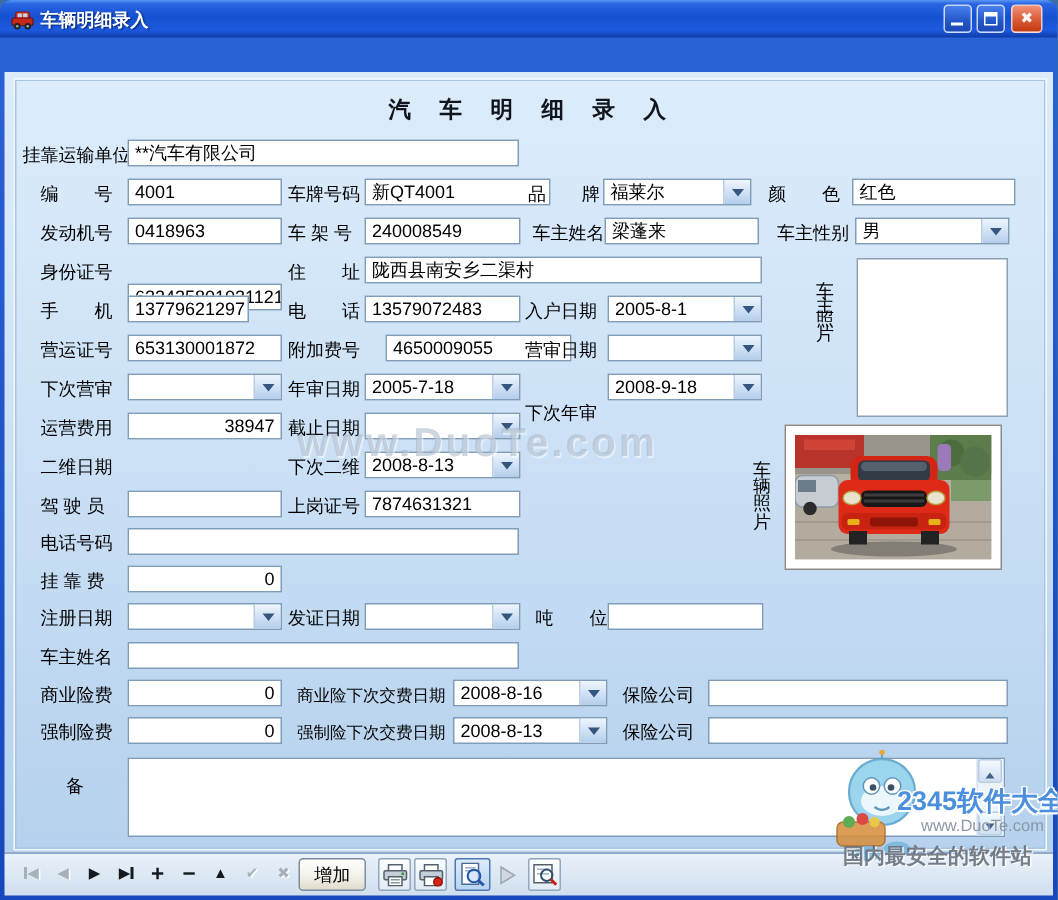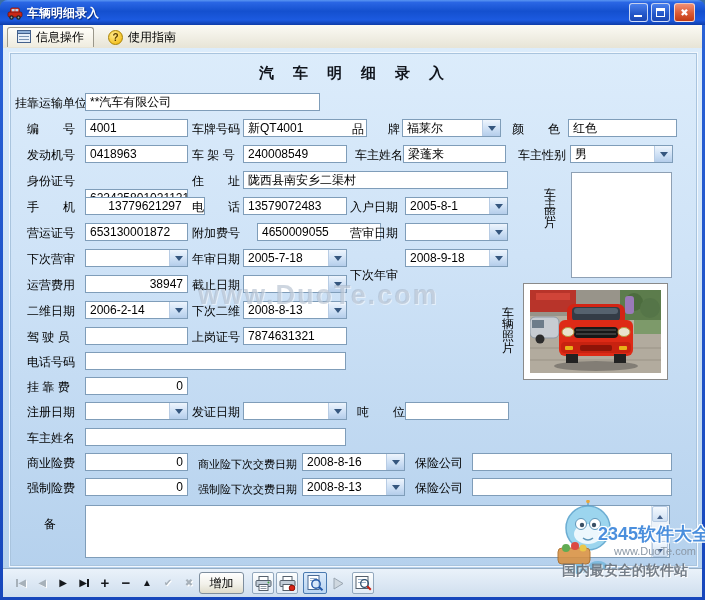--- a/index.html
+++ b/index.html
@@ -104,45 +104,28 @@
     <span class="titletext">车辆明细录入</span>
     <span class="wbtn" style="left:629px;">
         <span class="mingl"></span>
       </span>
     <span class="wbtn" style="left:651px;">
         <span class="maxgl"></span>
       </span>
     <span class="wbtn close" style="left:674px;width:21px;"><span>✖</span></span>
   </div>
 
-  <div class="tabstrip">
-    <div class="tab active" style="left:4px;">
-      <span>
-        <svg width="14" height="13" viewBox="0 0 14 13">
-          <rect x="0.5" y="0.5" width="13" height="12" fill="#e9f0f8" stroke="#44618c"></rect>
-          <rect x="0.5" y="0.5" width="13" height="3" fill="#8fb0d8" stroke="#44618c"></rect>
-          <line x1="2" y1="6.5" x2="12" y2="6.5" stroke="#7a94b4"></line>
-          <line x1="2" y1="9.5" x2="12" y2="9.5" stroke="#7a94b4"></line>
-        </svg>
-      </span>
-      <span>信息操作</span>
-    </div>
-    <div class="tab" style="left:96px;">
-      <span class="helpicon">?</span>
-      <span>使用指南</span>
-    </div>
-  </div>
 
   <div class="client"></div>
   <div class="panelframe"></div>
 
   <div class="formtitle">汽　车　明　细　录　入</div>
 
   <div class="lbl" style="left:15px;top:96px;">挂靠运输单位</div>
-  <div class="tb" style="left:85px;top:93px;width:235px;">**汽车有限公司</div>
+  <div class="tb" style="left:85px;top:93px;width:261px;">**汽车有限公司</div>
 
   <div class="lbl" style="left:27px;top:122px;">编　　号</div>
   <div class="tb" style="left:85px;top:119px;width:103px;">4001</div>
   <div class="lbl" style="left:192px;top:122px;">车牌号码</div>
   <div class="tb" style="left:243px;top:119px;width:124px;">新QT4001</div>
   <div class="lbl" style="left:352px;top:122px;">品　　牌</div>
   <div class="cb" style="left:402px;top:119px;width:99px;">
     <span class="cbv">福莱尔</span>
     <span class="cbbtn"></span>
   </div>
@@ -160,21 +143,21 @@
     <span class="cbv">男</span>
     <span class="cbbtn"></span>
   </div>
 
   <div class="lbl" style="left:27px;top:174px;">身份证号</div>
   <div class="tb" style="left:85px;top:189px;width:103px;">622425801021121</div>
   <div class="lbl" style="left:192px;top:174px;">住　　址</div>
   <div class="tb" style="left:243px;top:171px;width:265px;">陇西县南安乡二渠村</div>
 
   <div class="lbl" style="left:27px;top:200px;">手　　机</div>
-  <div class="tb" style="left:85px;top:197px;width:120px;text-align:center;">13779621297</div>
+  <div class="tb" style="left:85px;top:197px;width:81px;text-align:center;">13779621297</div>
   <div class="lbl" style="left:192px;top:200px;">电　　话</div>
   <div class="tb" style="left:243px;top:197px;width:104px;">13579072483</div>
   <div class="lbl" style="left:350px;top:200px;">入户日期</div>
   <div class="cb" style="left:405px;top:197px;width:103px;">
     <span class="cbv">2005-8-1</span>
     <span class="cbbtn"></span>
   </div>
 
   <div class="lbl" style="left:27px;top:226px;">营运证号</div>
   <div class="tb" style="left:85px;top:223px;width:103px;">653130001872</div>
@@ -204,24 +187,20 @@
 
   <div class="lbl" style="left:27px;top:278px;">运营费用</div>
   <div class="tb num" style="left:85px;top:275px;width:103px;">38947</div>
   <div class="lbl" style="left:192px;top:278px;">截止日期</div>
   <div class="cb" style="left:243px;top:275px;width:104px;">
     <span class="cbv"></span>
     <span class="cbbtn"></span>
   </div>
 
   <div class="lbl" style="left:27px;top:304px;">二维日期</div>
-  <div class="cb" style="left:85px;top:301px;width:103px;">
-    <span class="cbv">2006-2-14</span>
-    <span class="cbbtn"></span>
-  </div>
   <div class="lbl" style="left:192px;top:304px;">下次二维</div>
   <div class="cb" style="left:243px;top:301px;width:104px;">
     <span class="cbv">2008-8-13</span>
     <span class="cbbtn"></span>
   </div>
 
   <div class="lbl" style="left:27px;top:330px;">驾 驶 员</div>
   <div class="tb" style="left:85px;top:327px;width:103px;"></div>
   <div class="lbl" style="left:192px;top:330px;">上岗证号</div>
   <div class="tb" style="left:243px;top:327px;width:104px;">7874631321</div>

